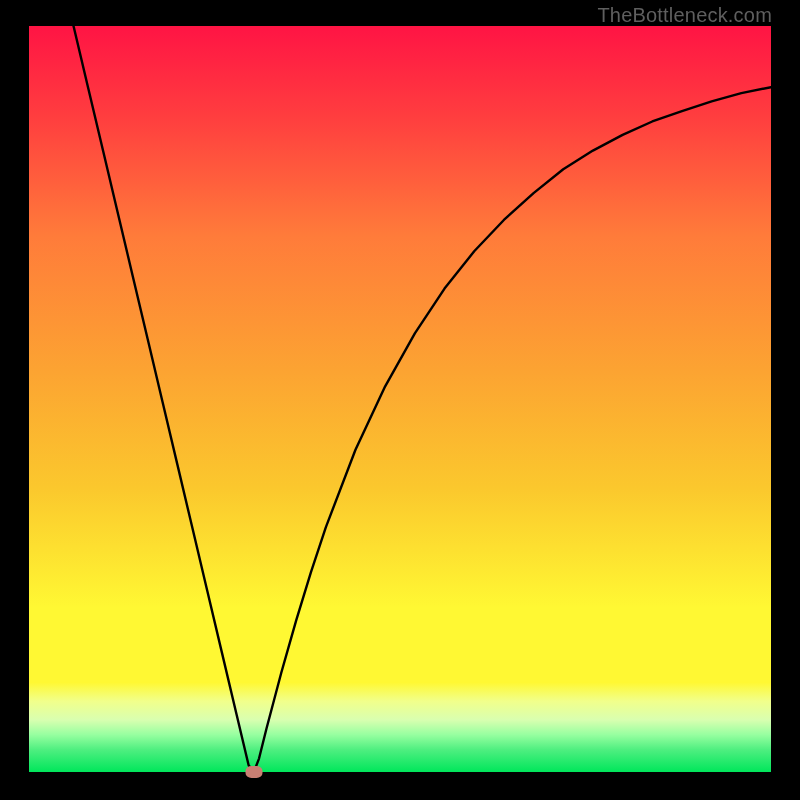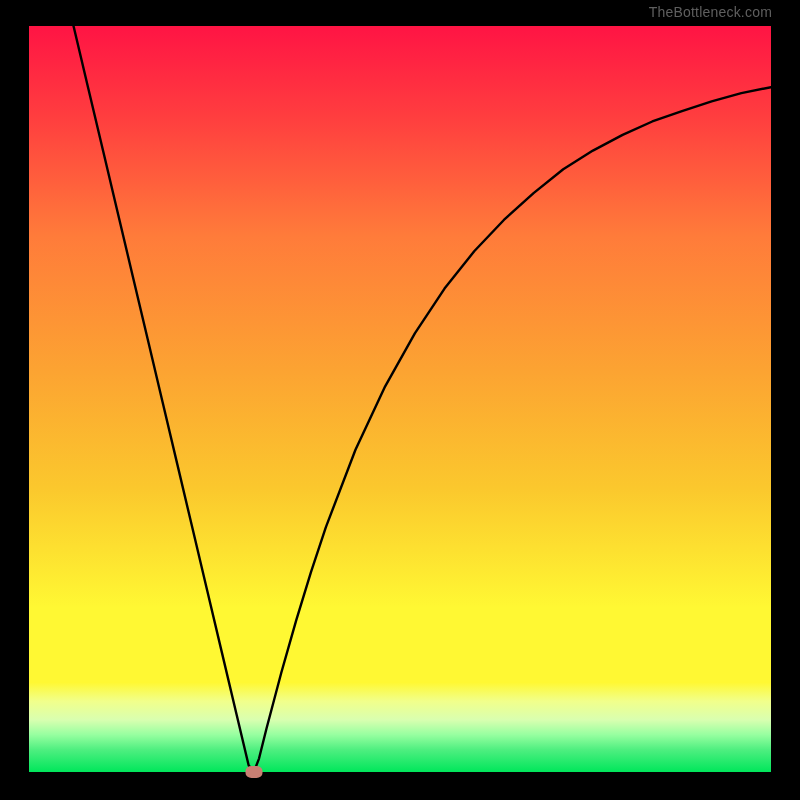--- a/index.html
+++ b/index.html
@@ -24,21 +24,21 @@
     top: 0;
     width: 742px;
     height: 746px;
   }
   .watermark {
     position: absolute;
     top: 4px;
     right: 28px;
     color: #5f5f5f;
     font-family: Arial, Helvetica, sans-serif;
-    font-size: 14px;
+    font-size: 20px;
     font-weight: 500;
     letter-spacing: 0.2px;
     pointer-events: none;
   }
   svg {
     display: block;
   }
   .marker {
     position: absolute;
     width: 17px;

